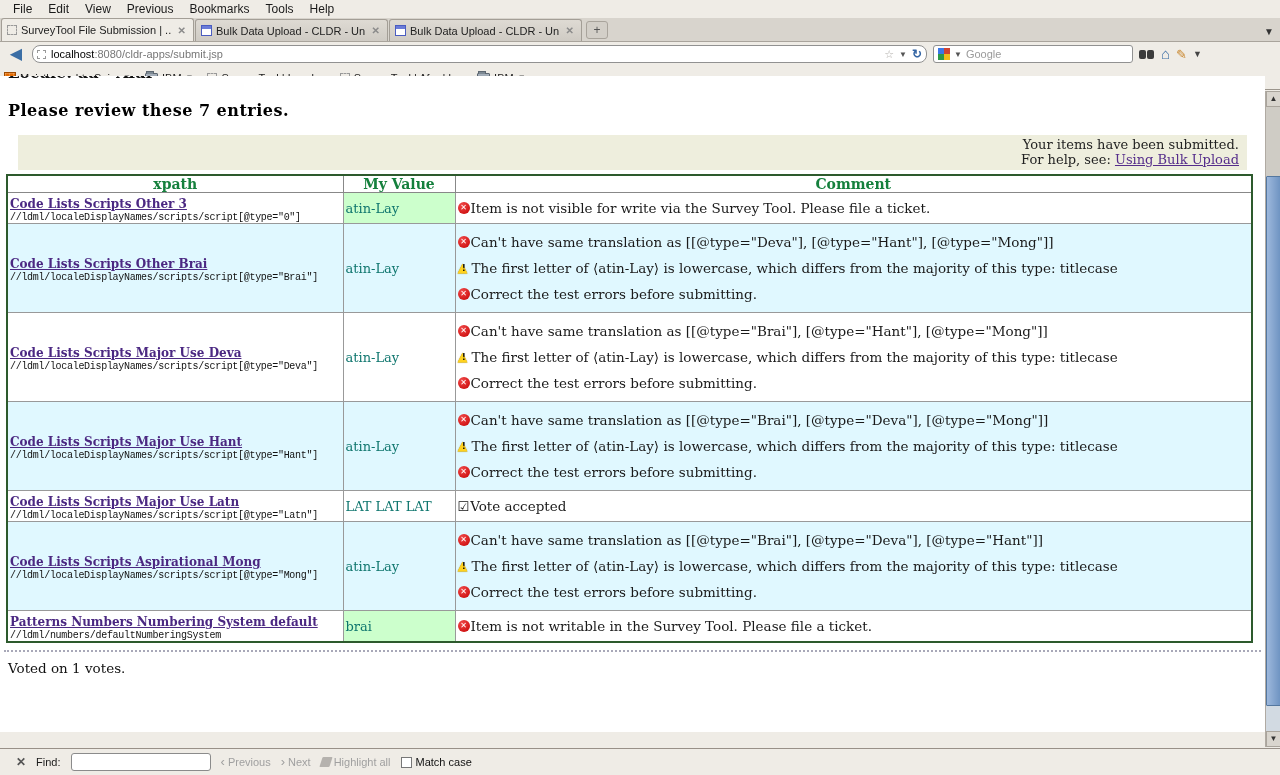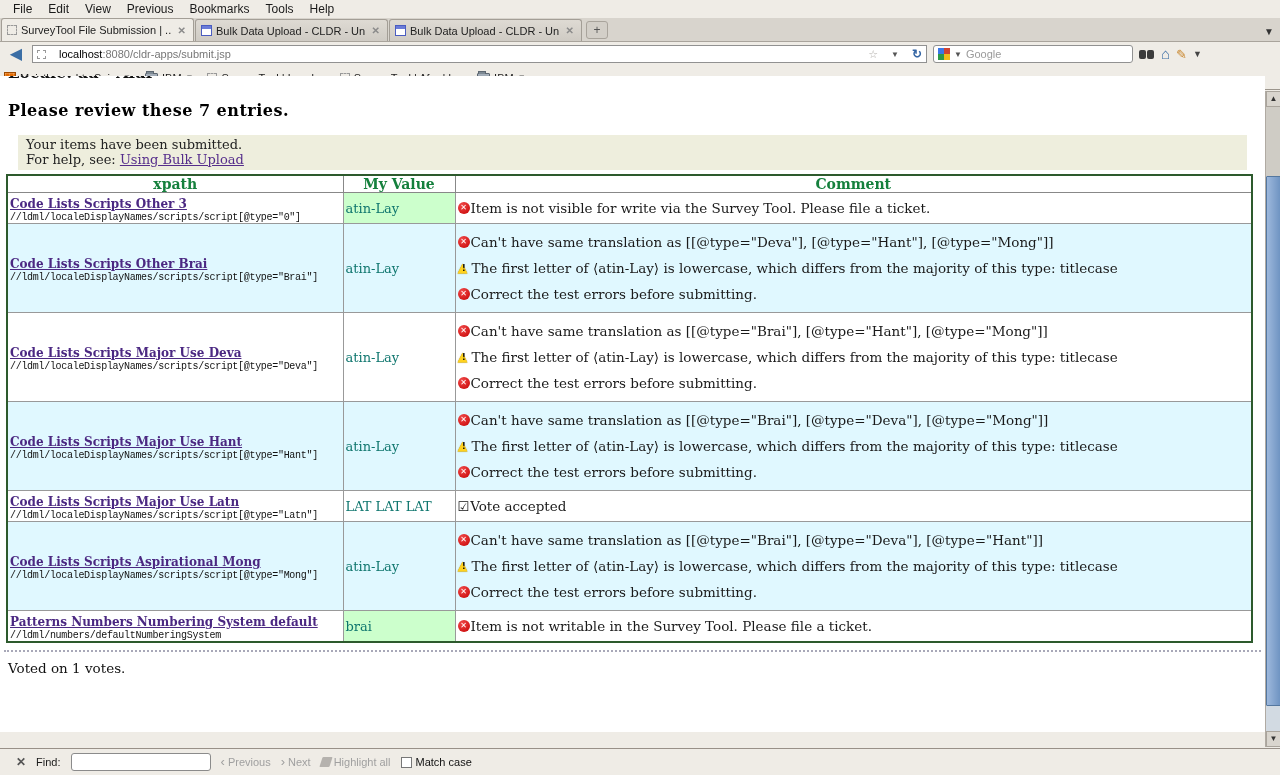--- a/index.html
+++ b/index.html
@@ -17,21 +17,21 @@
   .tab-title { font-size:11px; color:#222; white-space:nowrap; overflow:hidden; flex:1; }
   .tab-close { font-size:10px; font-weight:bold; color:#8a8a8a; padding:0 2px; }
   .fav-dashed { width:10px; height:10px; border:1px dashed #999; flex:none; }
   .fav-app { width:11px; height:11px; border:1px solid #4a5cc0; background:linear-gradient(#6b7cd8 0 3px, #ffffff 3px); flex:none; }
   .newtab-btn { width:22px; height:18px; margin:0 0 2px 3px; border:1px solid #a9a49c; border-radius:3px; background:#d3cfc8; color:#555; font-size:12px; text-align:center; line-height:16px; }
   .tab-overflow { margin-left:auto; margin-bottom:4px; margin-right:6px; font-size:10px; color:#333; }
 
   
   .navbar { position:absolute; top:42px; left:0; right:0; height:24px; background:#efece6; display:flex; align-items:center; padding:0 6px; gap:6px; }
   .back-btn { font-size:16px; color:#3b6ea5; line-height:18px; width:20px; text-align:center; }
-  .urlbar { flex:1; max-width:895px; height:18px; background:#fff; border:1px solid #919191; border-radius:0; display:flex; align-items:center; padding:0 4px; gap:13px; }
+  .urlbar { flex:1; max-width:895px; height:18px; background:#fff; border:1px solid #919191; border-radius:8px; display:flex; align-items:center; padding:0 4px; gap:5px; }
   .url-dashed { width:9px; height:9px; border:1px dashed #999; flex:none; }
   .url-text { font-size:11px; color:#777; white-space:nowrap; overflow:hidden; flex:1; }
   .url-text b { color:#000; font-weight:normal; }
   .url-star { color:#b5b2ae; font-size:11px; }
   .caret { font-size:8px; color:#555; }
   .url-reload { color:#3465a4; font-size:12px; font-weight:bold; }
   .searchbar { width:200px; height:18px; background:#fff; border:1px solid #919191; border-radius:3px; display:flex; align-items:center; padding:0 4px; gap:4px; }
   .g-logo { width:12px; height:12px; flex:none; background:
       linear-gradient(90deg,#3b78e7 50%,#cf4332 50%) top / 100% 50% no-repeat,
       linear-gradient(90deg,#2d9948 50%,#f1bd19 50%) bottom / 100% 50% no-repeat; }
@@ -50,21 +50,21 @@
       background-image:linear-gradient(#fff3 1px,transparent 1px),linear-gradient(90deg,#fff3 1px,transparent 1px); background-size:4px 4px; }
   .bm-folder { width:13px; height:10px; background:linear-gradient(#a8b2bd,#7d8994); border:1px solid #5d6771; border-radius:1px; position:relative; }
   .bm-folder::before { content:""; position:absolute; top:-3px; left:0; width:6px; height:2px; background:#7d8994; border:1px solid #5d6771; border-bottom:none; }
   .bm-dashed { width:10px; height:10px; border:1px dashed #999; }
 
   
   .content { position:absolute; top:76px; left:0; right:15px; height:656px; background:#fff; overflow:hidden; font-family:"DejaVu Serif","Liberation Serif",serif; }
   .clipped-head { height:6px; overflow:hidden; }
   .clipped-head div { font-size:16px; font-weight:bold; margin:-13px 0 0 8px; color:#111; }
   .page-heading { font-size:16px; font-weight:bold; color:#000; margin:19px 0 0 8px; letter-spacing:0.5px; }
-  .infobox { margin:15px 18px 2px 18px; background:#eeeedd; padding:2px 8px 3px 8px; font-size:13px; color:#222; line-height:15px; }
+  .infobox { margin:15px 18px 2px 18px; background:#eeeedd; padding:2px 8px 3px 8px; font-size:13px; color:#222; line-height:15px;text-align:right; }
   .infobox a { color:#552d8b; }
 
   table.review { table-layout:fixed; width:1247px; margin-left:6px; margin-top:4px; border-collapse:collapse; border:2px solid #2d5a2d; font-family:"DejaVu Serif","Liberation Serif",serif; }
   table.review th { font-size:14px; font-weight:bold; color:#15803d; text-align:center; padding:0; border:1px solid #888; height:15px; }
   table.review td { border:1px solid #999; vertical-align:middle; padding:0 2px; }
   tr.shade { background:#e0f8ff; }
   tr.short { height:26px; }
   tr.tall  { height:87px; }
   td.c-xpath a { font-size:12px; font-weight:bold; color:#4b2882; }
   td.c-xpath .xp { font-family:Liberation Mono, monospace; font-size:10px; color:#111; letter-spacing:-0.3px; }

